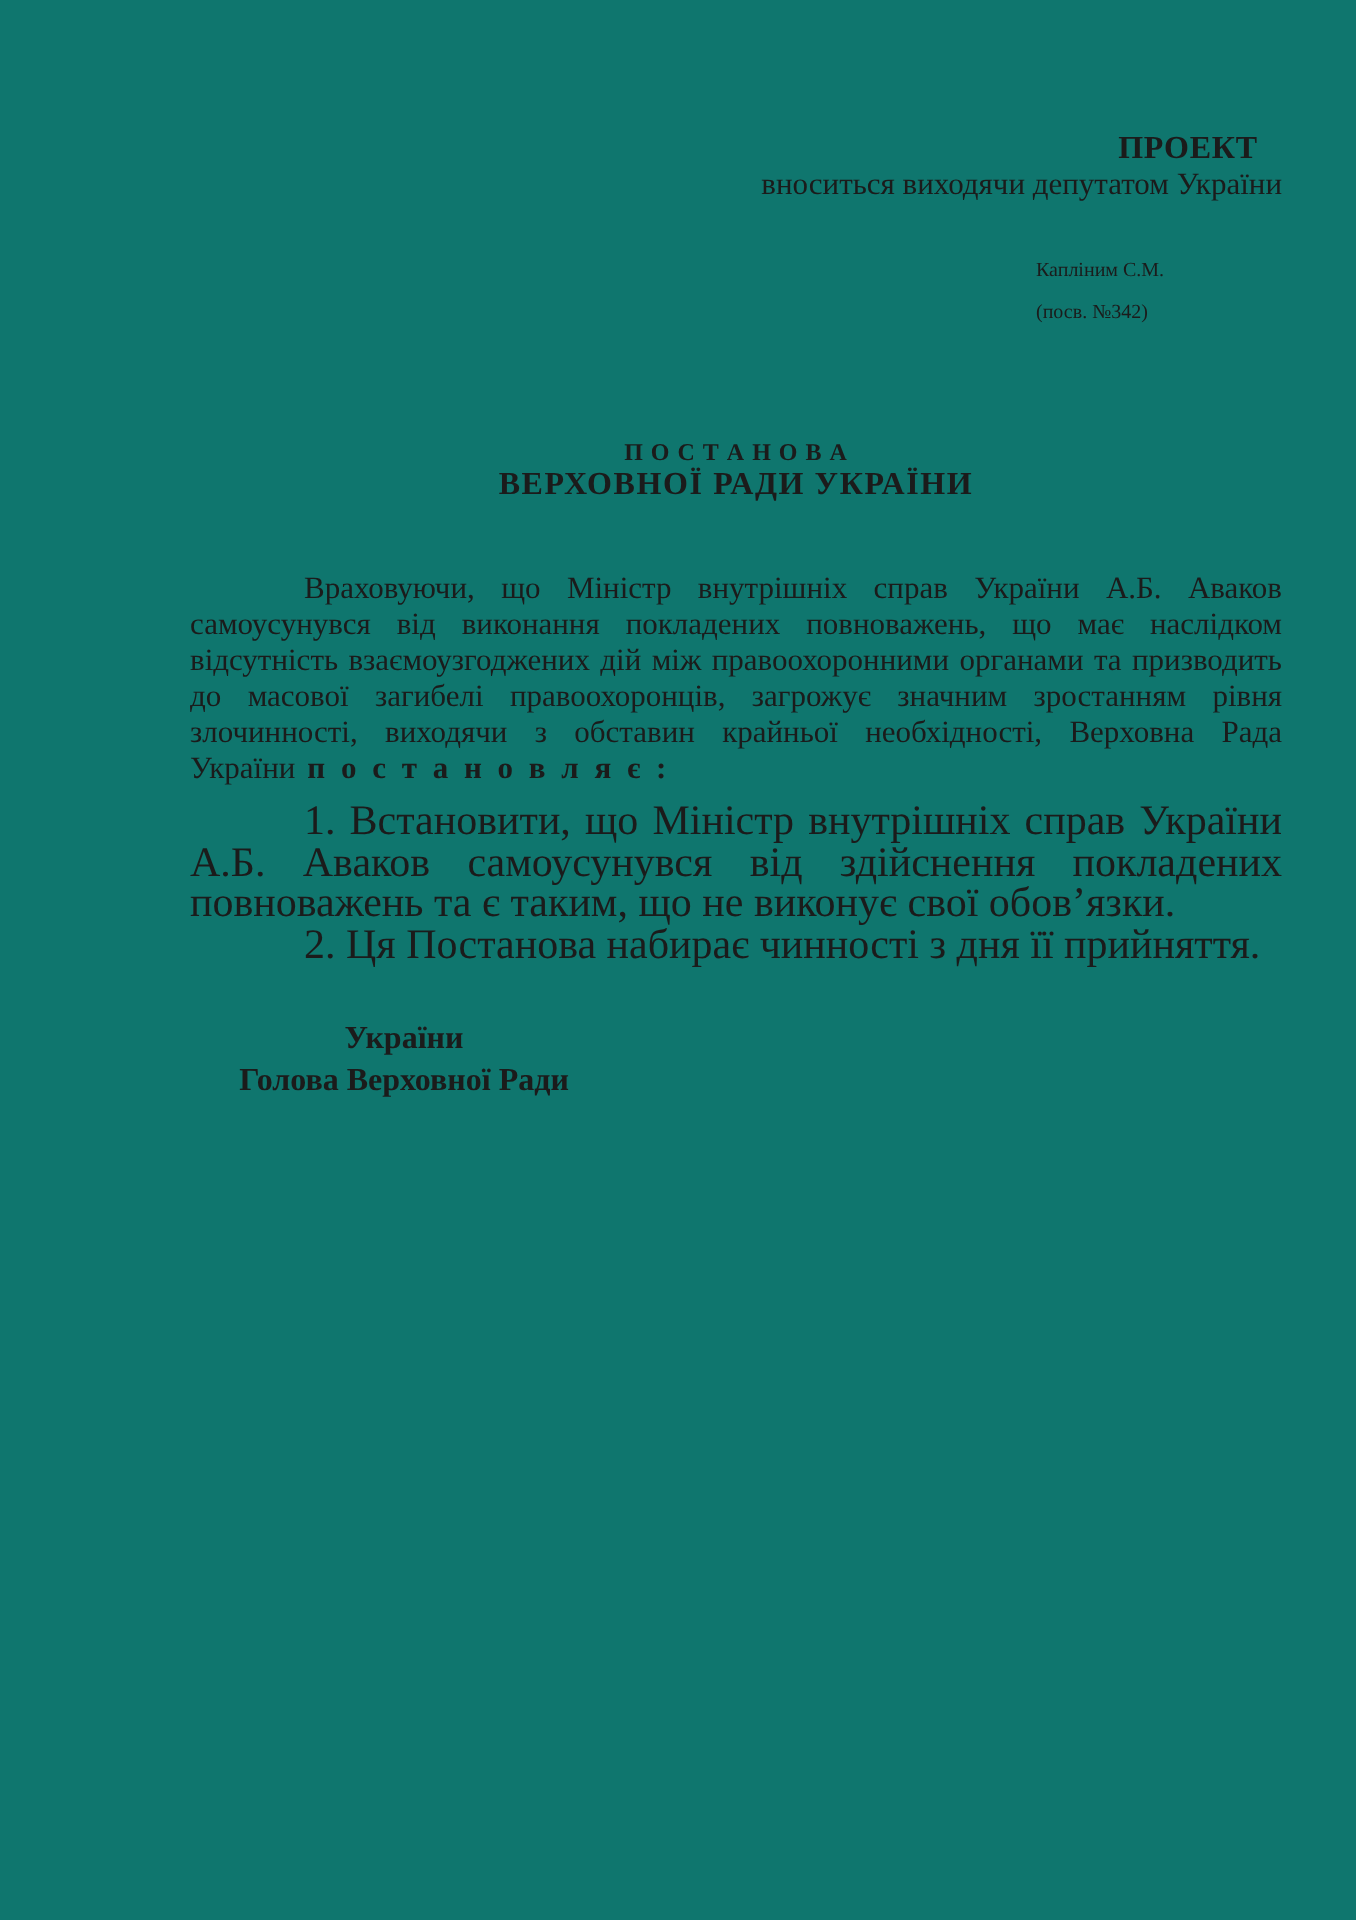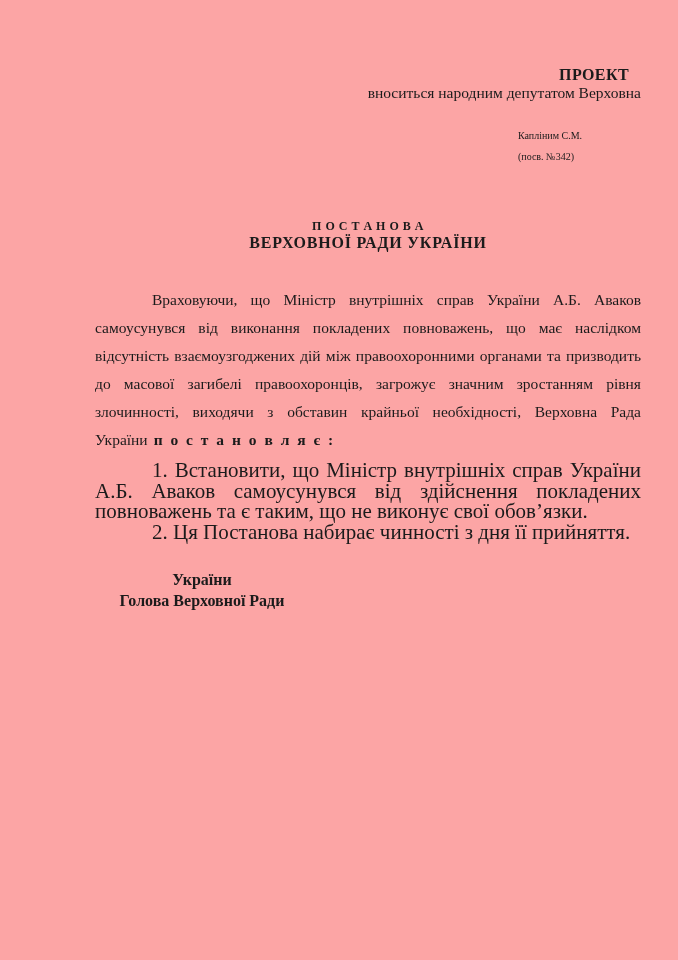--- a/index.html
+++ b/index.html
@@ -4,21 +4,21 @@
 <style>
   html, body {
     margin: 0;
     padding: 0;
     background: #ffffff;
   }
   .page {
     position: relative;
     width: 678px;
     height: 960px;
-    background: #fca5a5;
+    background: #0f766e;
     color: #1b1b1b;
     font-family: "Liberation Serif", "DejaVu Serif", serif;
     overflow: hidden;
     box-sizing: border-box;
   }
   .content {
     padding: 66px 37px 0 95px; 
   }
 
   
@@ -68,21 +68,21 @@
     font-size: 16px;
     line-height: 19px;
   }
 
   
   .preamble {
     margin: 34px 0 0 0;
     text-align: justify;
     text-indent: 57px;
     font-size: 15.5px;
-    line-height: 28px;
+    line-height: 18px;
   }
   .resolves {
     font-weight: 700;
     letter-spacing: 2px;
     margin-left: 6px;
     white-space: nowrap;
   }
   .item {
     margin: 6px 0 0 0;
     text-align: justify;
@@ -106,21 +106,21 @@
   }
 </style>
 </head>
 <body>
 
 <div class="page">
   <div class="content">
 
     <div class="header">
       <div class="draft-label">ПРОЕКТ</div>
-      <div class="submitted-by">вноситься народним депутатом Верховна</div>
+      <div class="submitted-by">вноситься виходячи депутатом України</div>
     </div>
 
     <div class="submitter">
       <div>Капліним С.М.</div>
       <div>(посв. №342)</div>
     </div>
 
     <div class="doc-type">П О С Т А Н О В А</div>
 
     <div class="authority">ВЕРХОВНОЇ РАДИ УКРАЇНИ</div>

